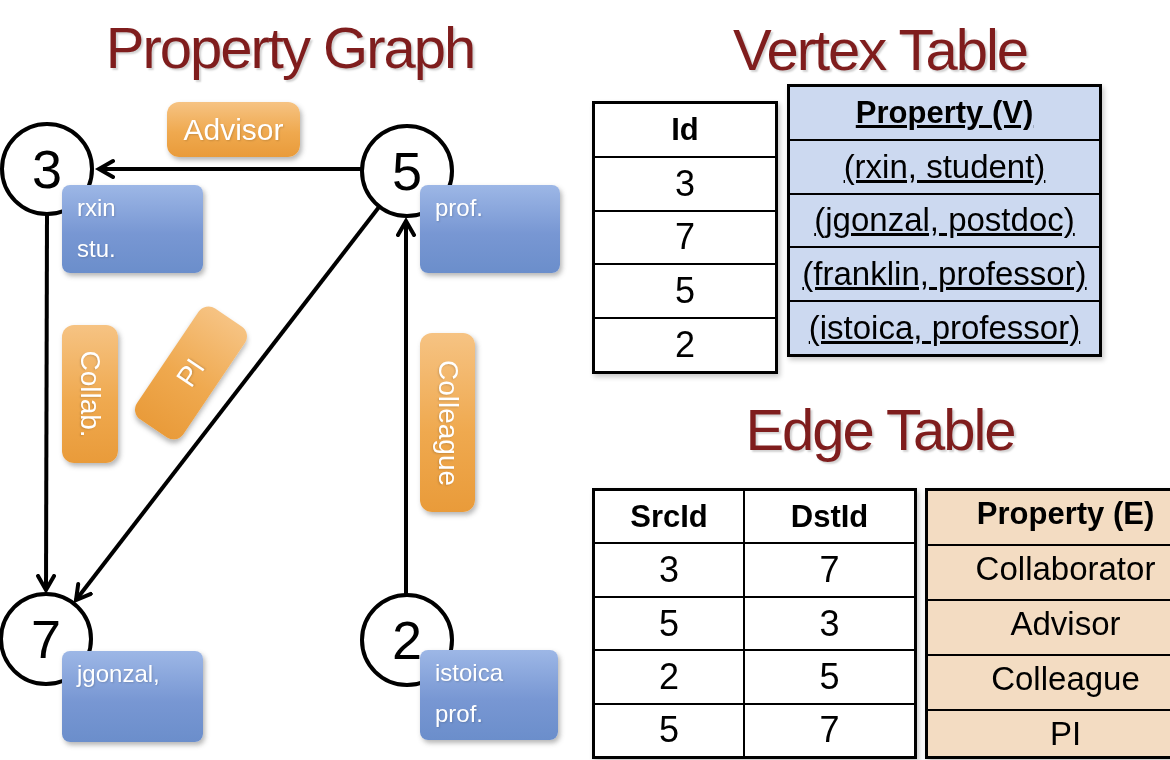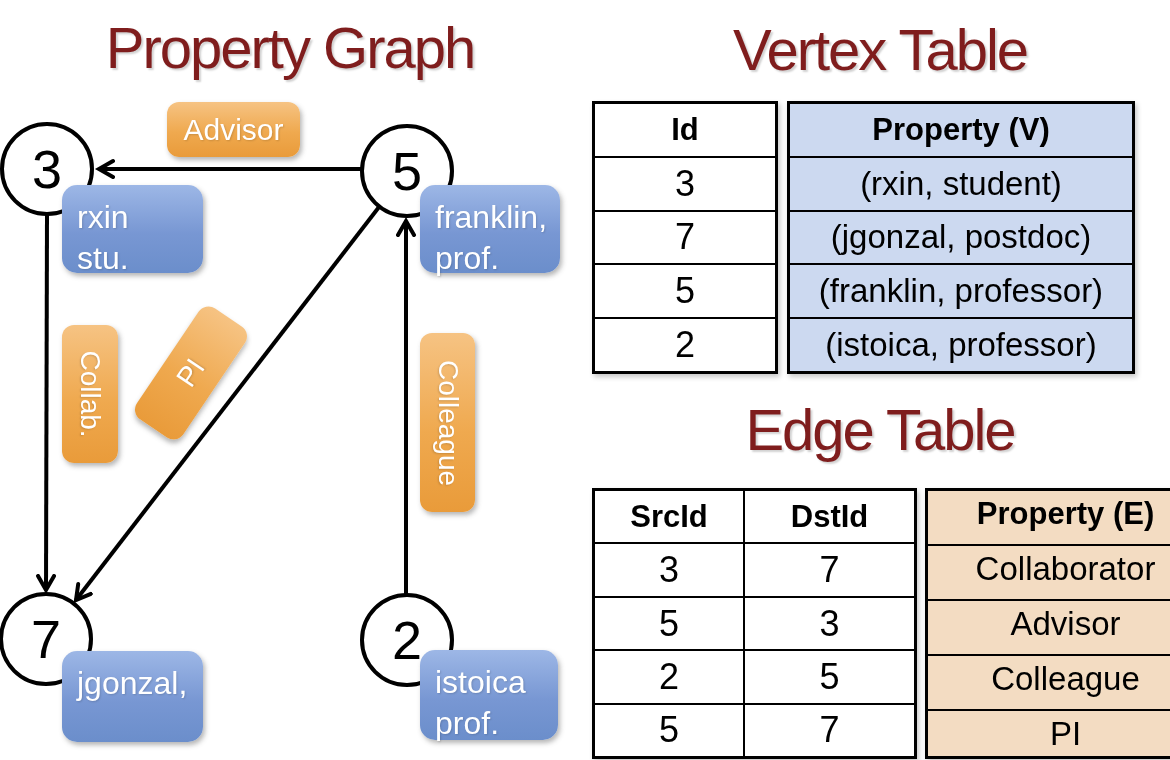--- a/index.html
+++ b/index.html
@@ -17,22 +17,22 @@
   .gsvg{position:absolute;left:0;top:0;width:580px;height:760px;z-index:1;}
   .gsvg line{stroke:#000;stroke-width:4;}
   .gsvg circle{fill:#fff;stroke:#000;stroke-width:4;}
   .node-id{font-size:54px;fill:#000;text-anchor:middle;font-weight:400;}
 
   
   .lbl{position:absolute;box-sizing:border-box;color:#fff;z-index:2;}
   .orange{background:linear-gradient(180deg,#f6c383 0%,#efa94f 55%,#e99b3a 100%);
           border-radius:12px;box-shadow:2px 3px 5px rgba(90,90,90,.45);}
   .blue{background:linear-gradient(180deg,#9db7e6 0%,#7897d3 55%,#6b8ecb 100%);
-        border-radius:15px;box-shadow:2px 3px 5px rgba(90,90,90,.45);
-        font-size:32px;line-height:41px;padding:12px 0 0 15px;
+        border-radius:8px;box-shadow:2px 3px 5px rgba(90,90,90,.45);
+        font-size:24px;line-height:41px;padding:2px 0 0 15px;
         text-shadow:1px 1px 2px rgba(0,0,0,0.15);}
   .advisor-box{left:167px;top:102px;width:133px;height:55px;display:flex;align-items:center;
                justify-content:center;font-size:30px;text-shadow:1px 1px 2px rgba(0,0,0,0.15);}
   .rxin-box{left:62px;top:185px;width:141px;height:88px;}
   .franklin-box{left:420px;top:185px;width:140px;height:88px;}
   .jgonzal-box{left:62px;top:651px;width:141px;height:91px;}
   .istoica-box{left:420px;top:650px;width:138px;height:90px;}
   .collab-box{left:62px;top:325px;width:56px;height:138px;}
   .colleague-box{left:420px;top:333px;width:55px;height:179px;}
   .pi-box{left:163px;top:306px;width:56px;height:134px;transform:rotate(34deg);}
@@ -42,21 +42,21 @@
 
   
   .tbox{position:absolute;border:3px solid #000;box-sizing:border-box;display:flex;
         flex-direction:column;box-shadow:2px 3px 5px rgba(0,0,0,0.22);}
   .cell{flex:1;display:flex;align-items:center;justify-content:center;
         border-top:2px solid #000;font-size:33px;white-space:nowrap;}
   .cell:first-child{border-top:none;}
   .hdr{font-weight:bold;font-size:31px;border-radius:16px;}
   .num{font-size:36px;}
   .vt-id{left:592px;top:101px;width:186px;height:273px;background:#fff;}
-  .vt-prop{left:787px;top:101px;width:348px;height:273px;background:#ccd9f0;}
+  .vt-prop{left:787px;top:84px;width:315px;height:273px;background:#ccd9f0;text-decoration:underline;}
   .et-main{left:592px;top:488px;width:325px;height:271px;background:#fff;flex-direction:row;}
   .et-col{display:flex;flex-direction:column;flex:1;}
   .et-src{width:148px;flex:none;text-align:right;}
   .et-dst{border-left:2px solid #000;}
   .et-prop{left:925px;top:488px;width:281px;height:271px;background:#f3dcc2;gap:8px;}
 </style>
 </head>
 <body>
 
 <div class="stage">
@@ -96,21 +96,20 @@
   </div>
   <div class="lbl orange colleague-box">
     <span class="vtext">Colleague</span>
   </div>
 
   <div class="lbl blue rxin-box">
     <div>rxin</div>
     <div>stu.</div>
   </div>
   <div class="lbl blue franklin-box">
-    <div>franklin,</div>
     <div>prof.</div>
   </div>
   <div class="lbl blue jgonzal-box">
     <div>jgonzal,</div>
   </div>
   <div class="lbl blue istoica-box">
     <div>istoica</div>
     <div>prof.</div>
   </div>
 

